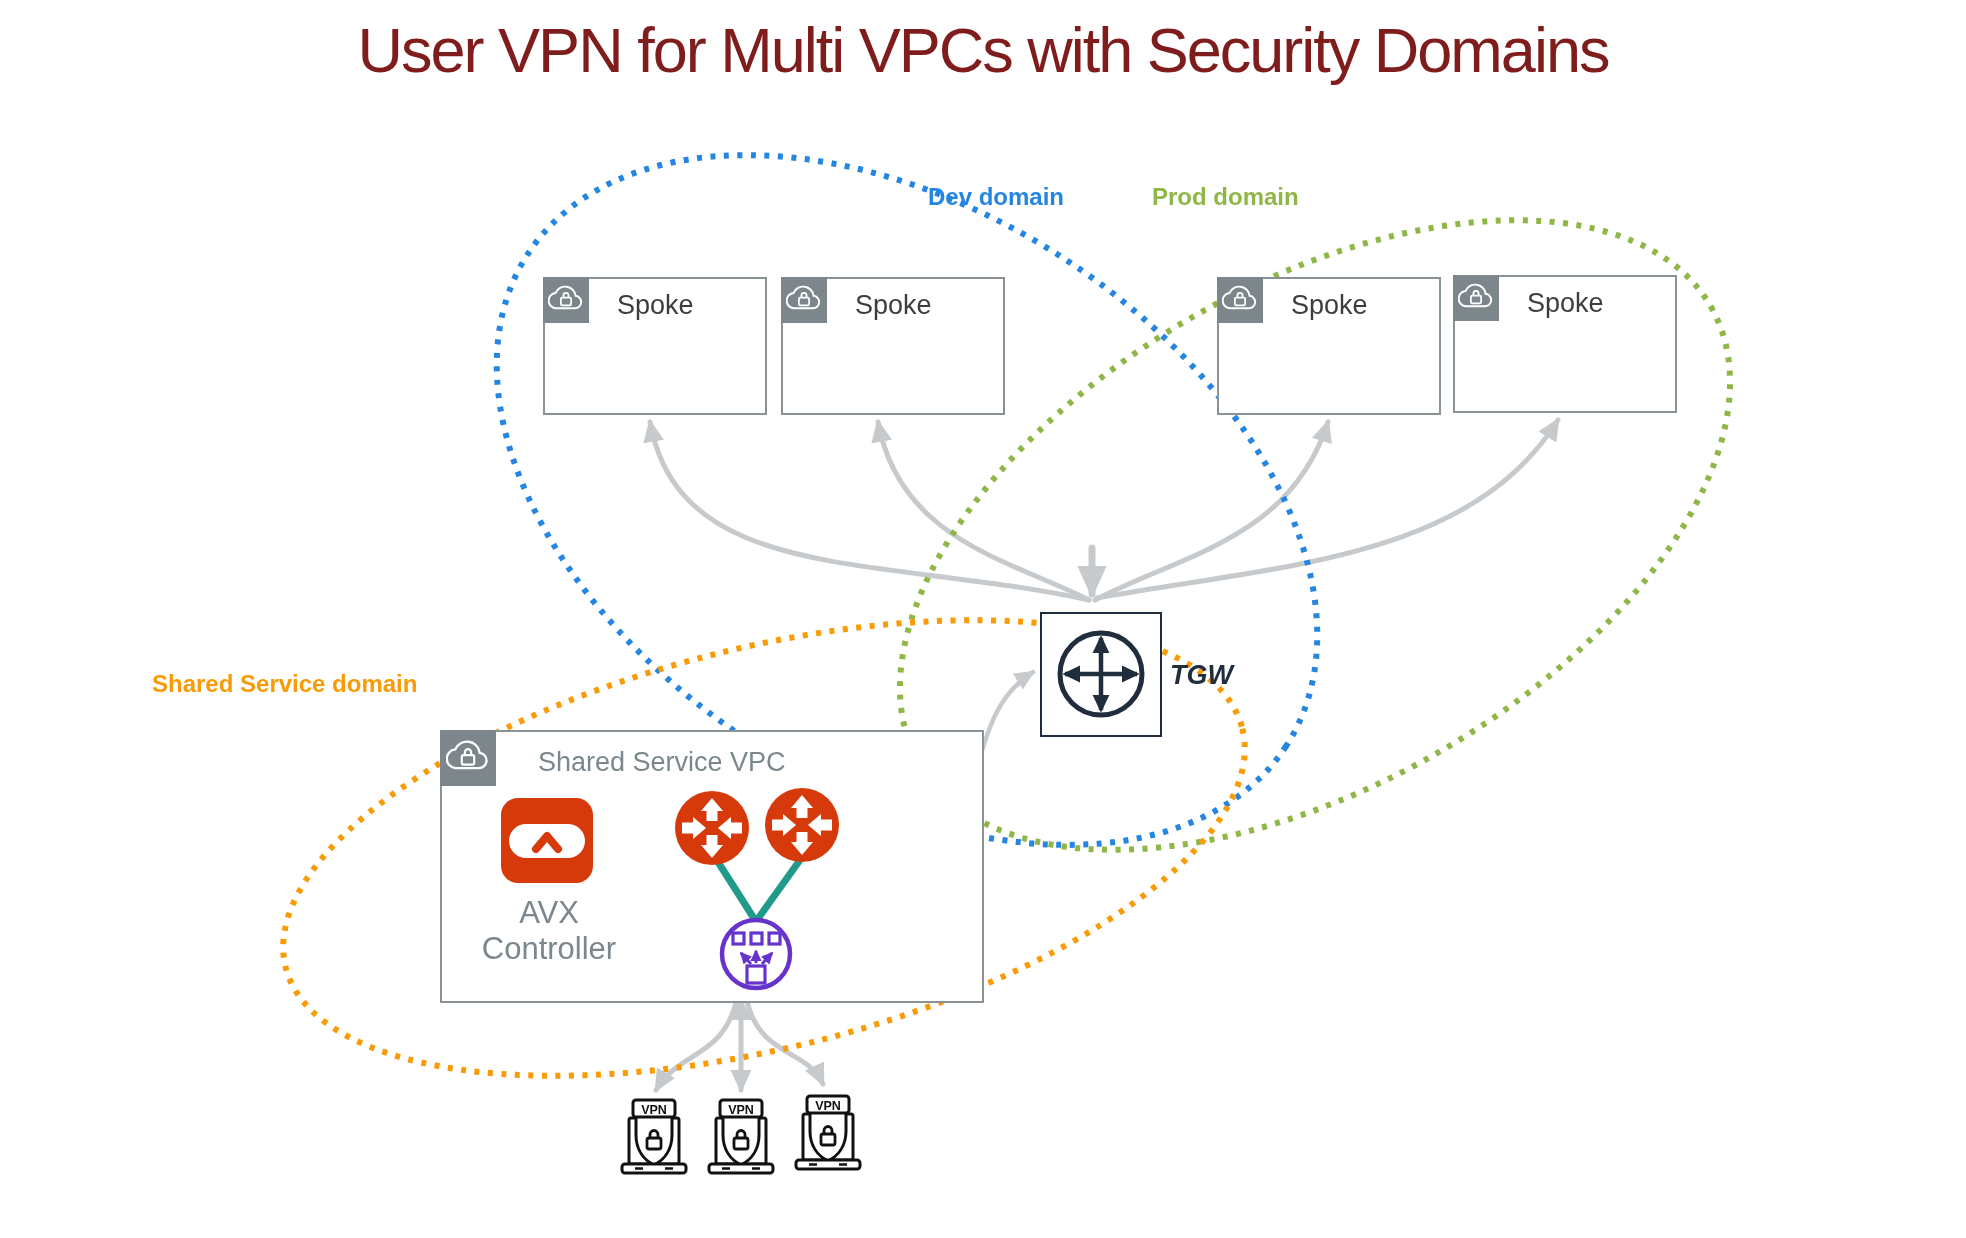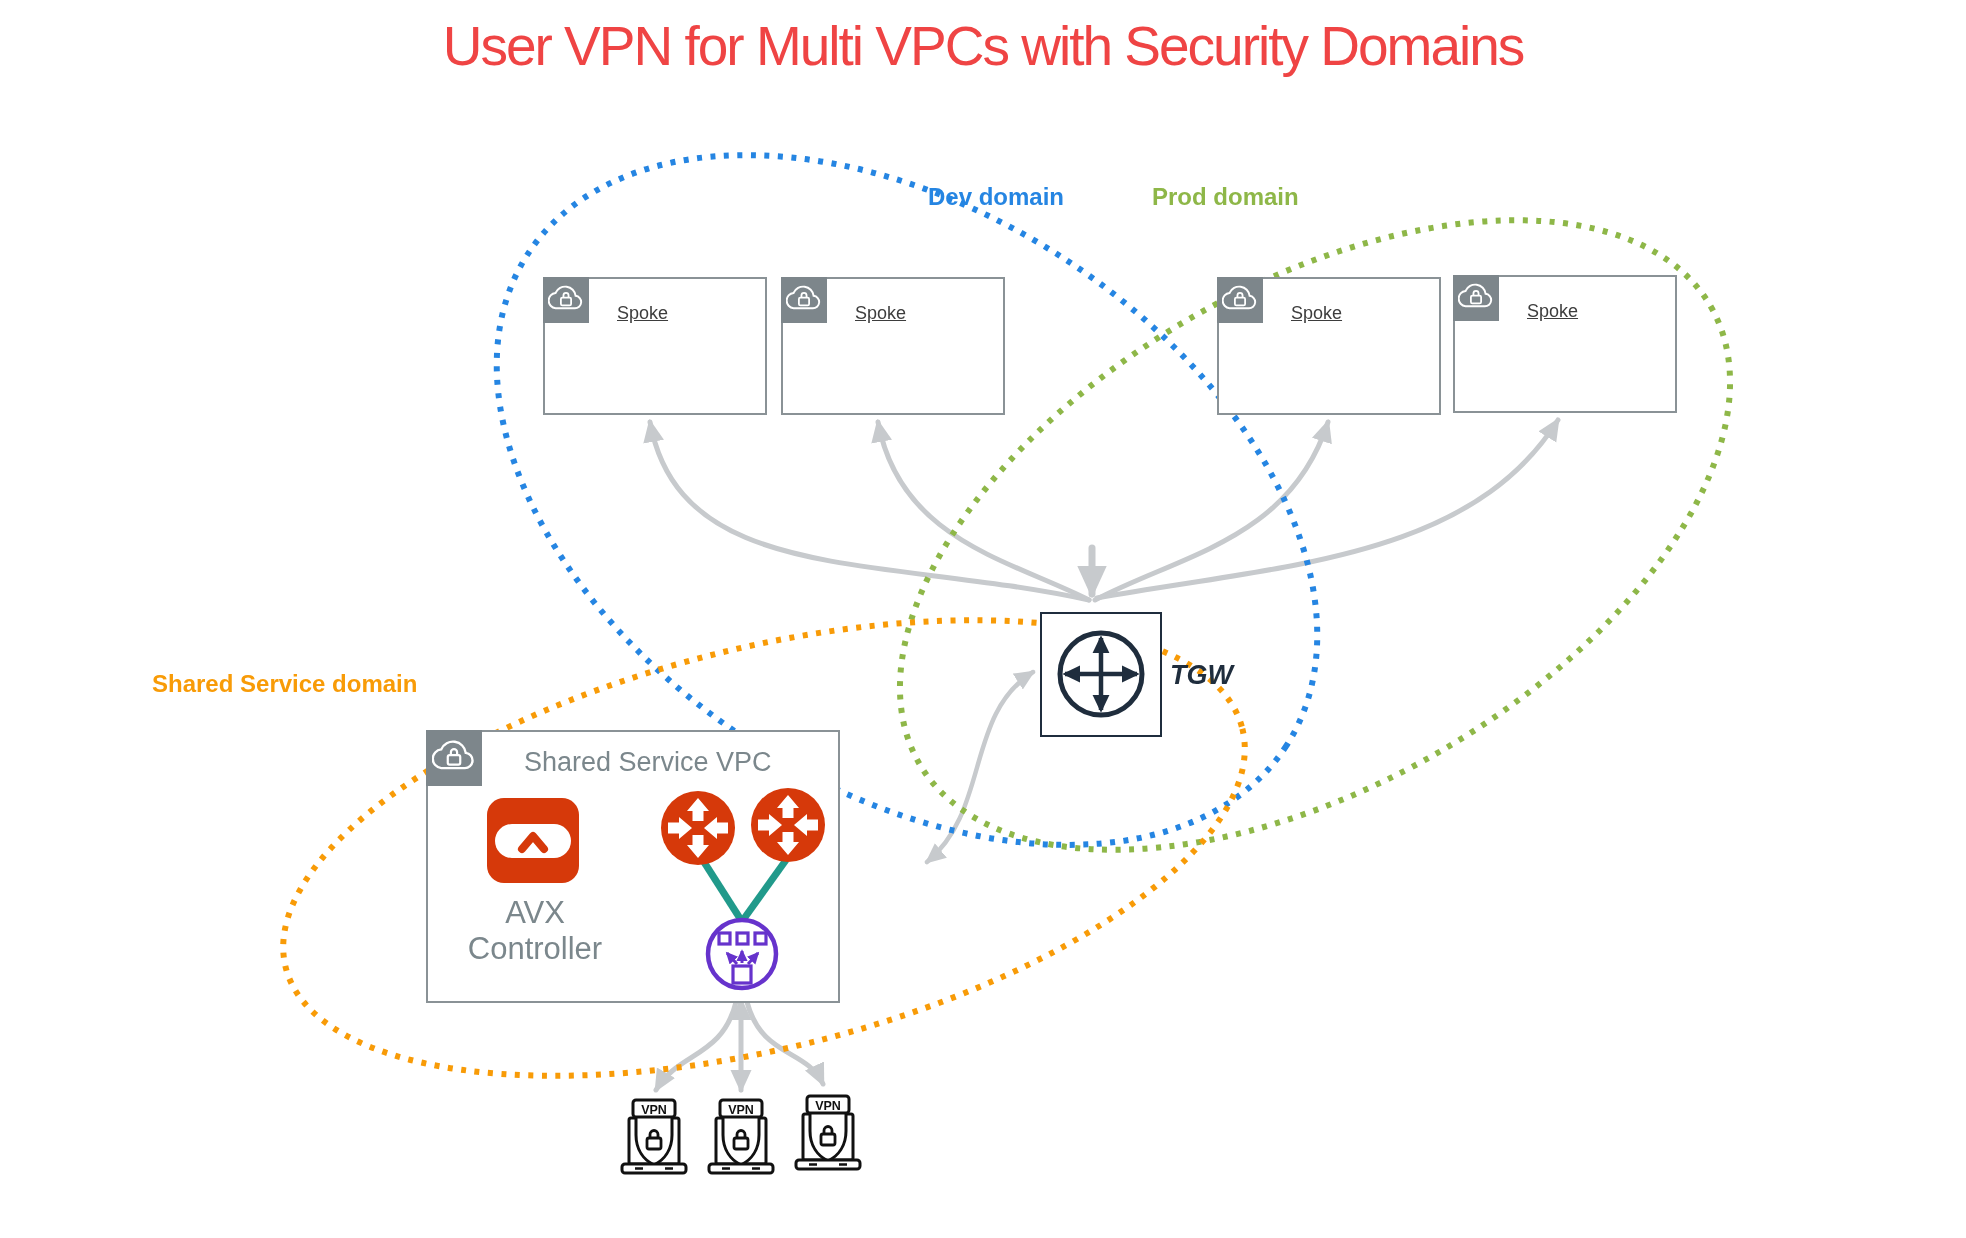--- a/index.html
+++ b/index.html
@@ -1,30 +1,30 @@
 <!DOCTYPE html>
 <html><head>
 <meta charset="utf-8">
 <style>
   html,body{margin:0;padding:0;background:#fff;}
   body{width:1966px;height:1238px;font-family:"Liberation Sans",sans-serif;}
   .stage{position:relative;width:1966px;height:1238px;overflow:hidden;background:#fff;}
   .bg-svg{position:absolute;left:0;top:0;z-index:0;}
   .title{position:absolute;left:0;top:14px;width:1966px;text-align:center;z-index:3;
-         font-size:55px;font-weight:500;letter-spacing:-2px;color:#ef4444;}
+         font-size:63px;font-weight:500;letter-spacing:-2px;color:#7f1d1d;}
   .domain-label{position:absolute;z-index:3;font-size:24px;font-weight:700;white-space:nowrap;}
   .dev-label{left:928px;top:183px;color:#2585e2;}
   .prod-label{left:1152px;top:183px;color:#8eb748;}
   .shared-label{left:152px;top:670px;color:#f89b07;}
   .vpc-box{position:absolute;background:#fff;border:2px solid #8a9296;box-sizing:border-box;z-index:2;}
   .vpc-header{position:absolute;left:-2px;top:-2px;background:#7d868b;display:flex;align-items:center;justify-content:center;}
   .hdr-sm{width:46px;height:46px;}
   .hdr-lg{width:56px;height:56px;}
-  .spoke-title{position:absolute;left:72px;top:12px;height:44px;line-height:44px;
-               font-size:18px;color:#3d3d3d;z-index:2;text-decoration:underline;}
+  .spoke-title{position:absolute;left:72px;top:4px;height:44px;line-height:44px;
+               font-size:27px;color:#3d3d3d;z-index:2;}
   .shared-title{position:absolute;left:96px;top:15px;font-size:27px;color:#7b878c;z-index:2;}
   .avx-label{position:absolute;left:17px;top:163px;width:180px;text-align:center;
              font-size:31px;color:#7b878c;z-index:2;}
   .tgw-label{position:absolute;left:1170px;top:660px;z-index:3;font-size:27px;font-weight:800;color:#1f2d3d;font-style:italic;}
   .inner-svg{position:absolute;left:-2px;top:-2px;z-index:1;}
   .laptop{position:absolute;z-index:2;}
 </style>
 </head>
 <body>
 
@@ -115,21 +115,21 @@
   <div class="vpc-box" style="left:1040px;top:612px;width:122px;height:125px;border-color:#1f2d3d;border-width:2.5px">
     <svg width="118" height="120" viewBox="0 0 118 120">
       <circle cx="59" cy="60" r="41" fill="none" stroke="#1f2d3d" stroke-width="5"></circle>
       <g stroke="#1f2d3d" stroke-width="4.5" fill="none">
         <path d="M59,96 V24" marker-start="url(#mNavy)" marker-end="url(#mNavy)"></path>
         <path d="M23,60 H95" marker-start="url(#mNavy)" marker-end="url(#mNavy)"></path>
       </g>
     </svg>
   </div>
 
-  <div class="vpc-box" style="left:426px;top:730px;width:414px;height:273px">
+  <div class="vpc-box" style="left:440px;top:730px;width:544px;height:273px">
     <svg class="inner-svg" width="490" height="273" viewBox="0 0 490 273">
 
       <g>
         <rect x="61" y="68" width="92" height="85" rx="17" fill="#d6390a"></rect>
         <circle cx="86" cy="111" r="17" fill="#fff"></circle>
         <circle cx="128" cy="111" r="17" fill="#fff"></circle>
         <rect x="86" y="94" width="42" height="34" fill="#fff"></rect>
         <path d="M96,119 L107,106 L118,119" fill="none" stroke="#d6390a" stroke-width="8" stroke-linecap="round" stroke-linejoin="round"></path>
       </g>
 

